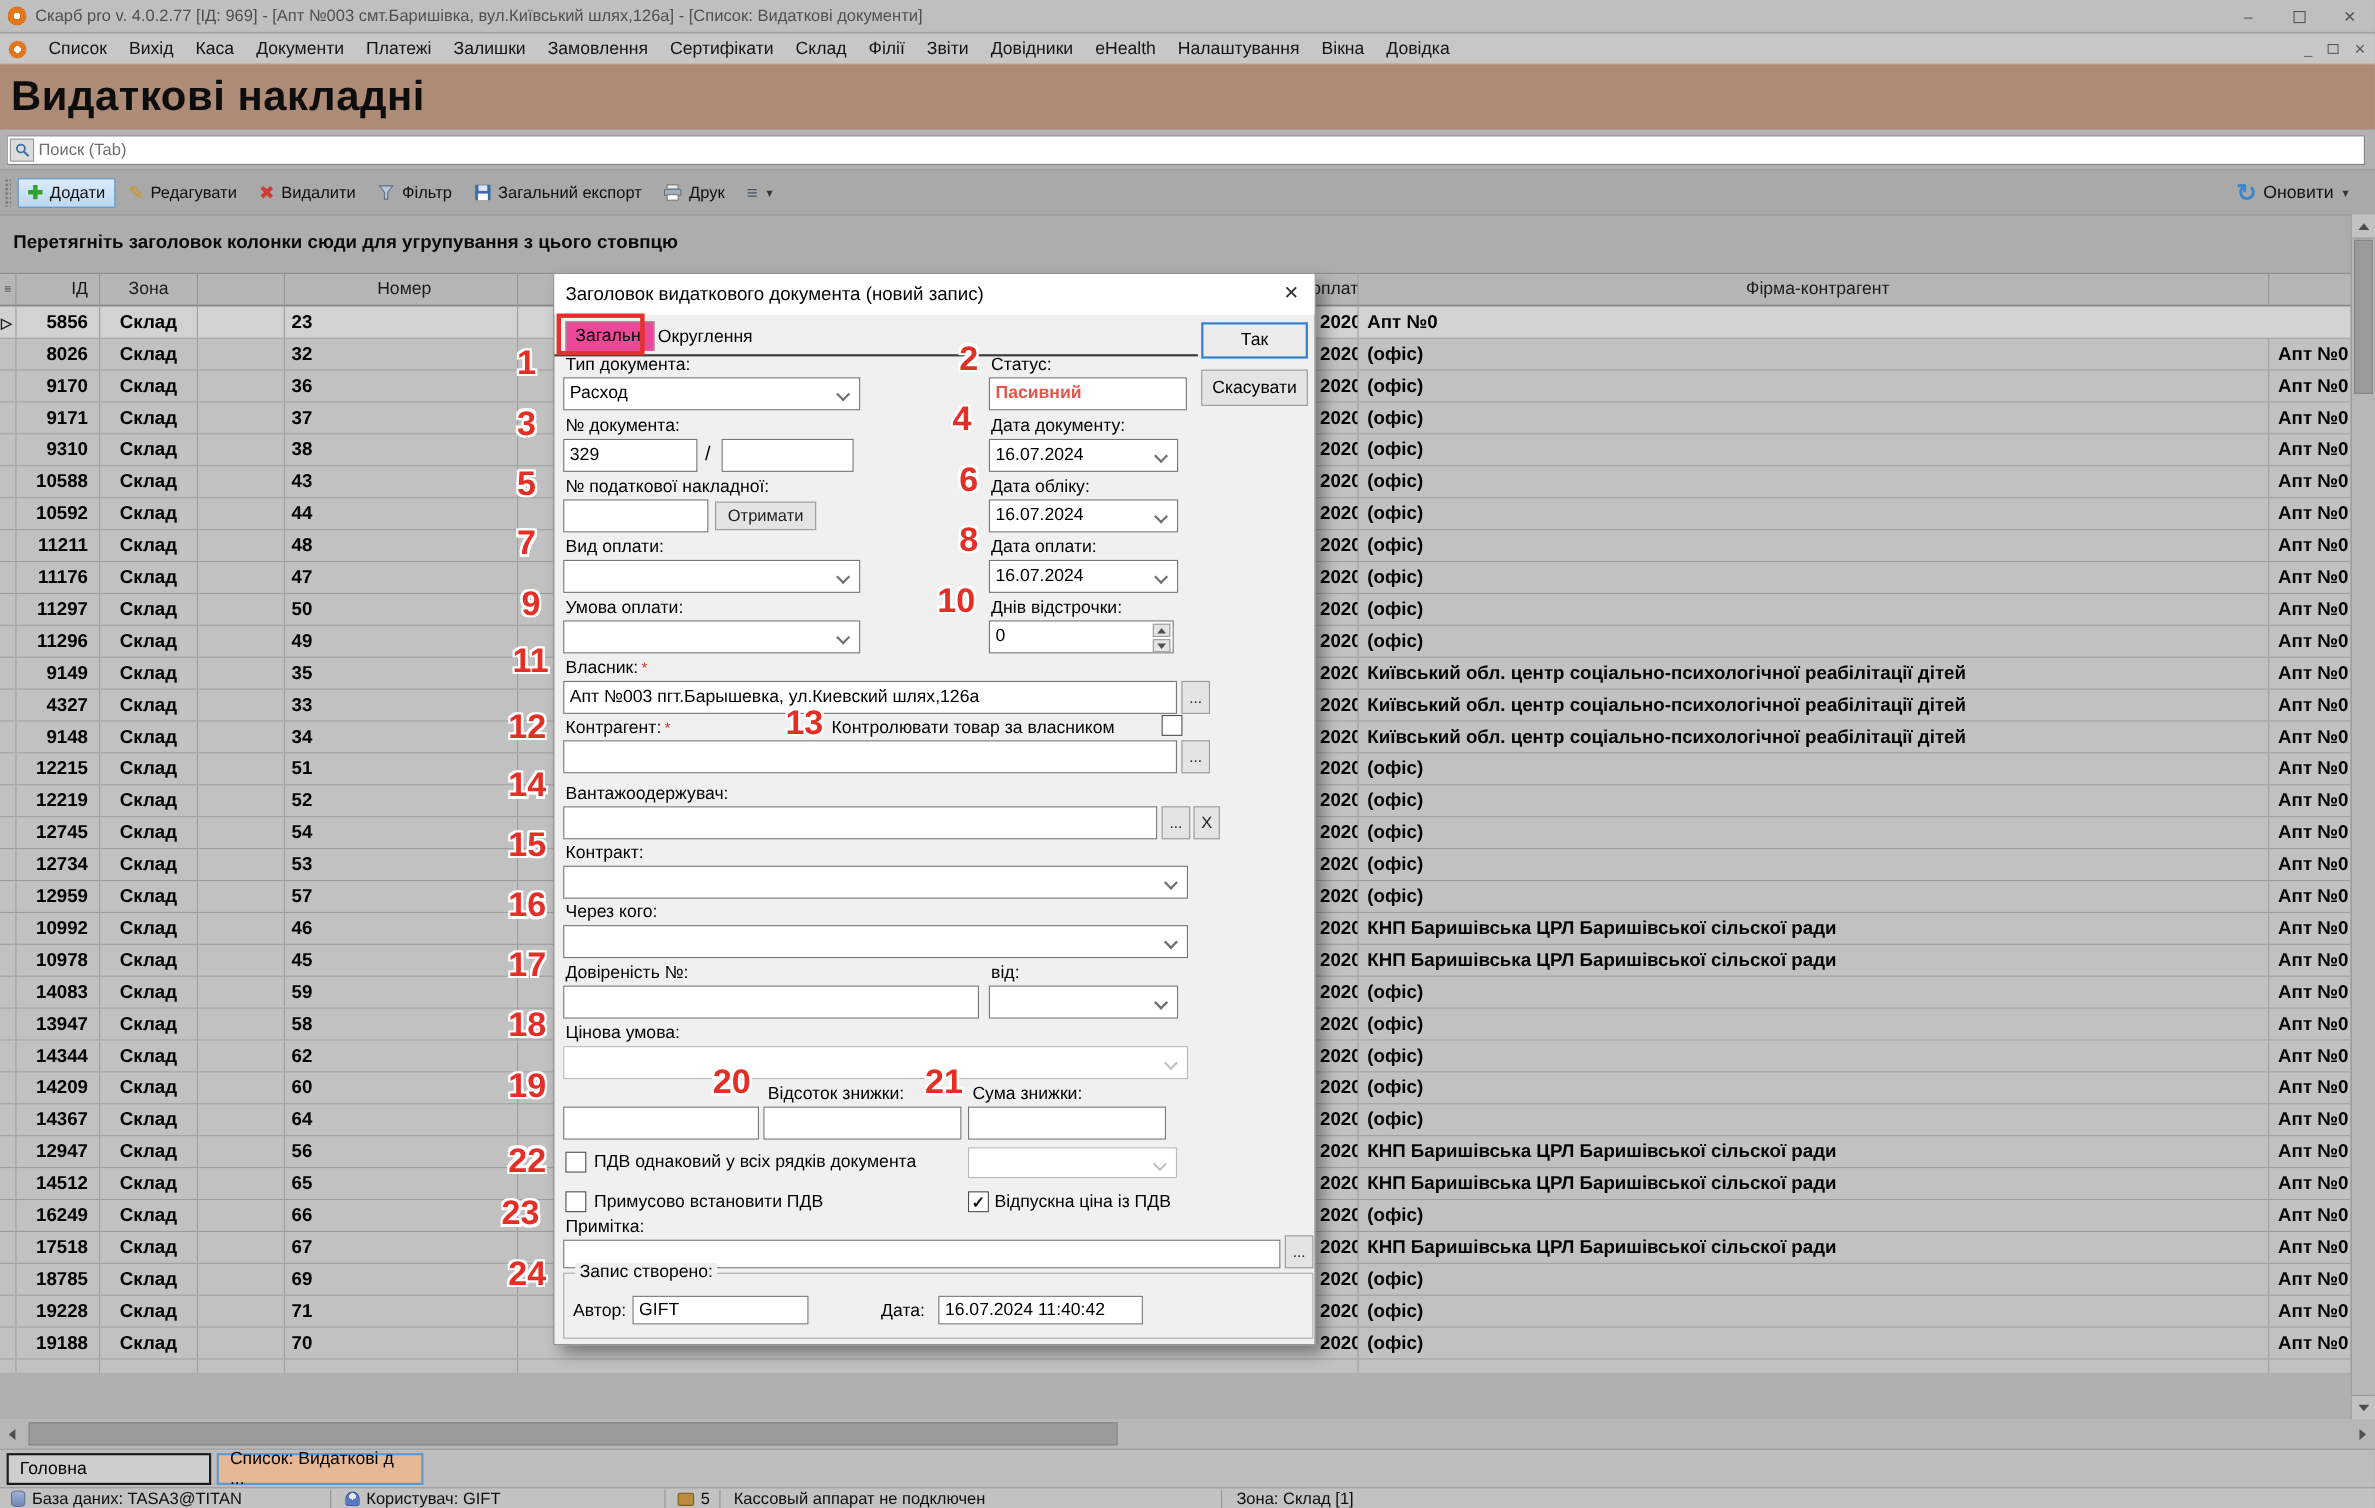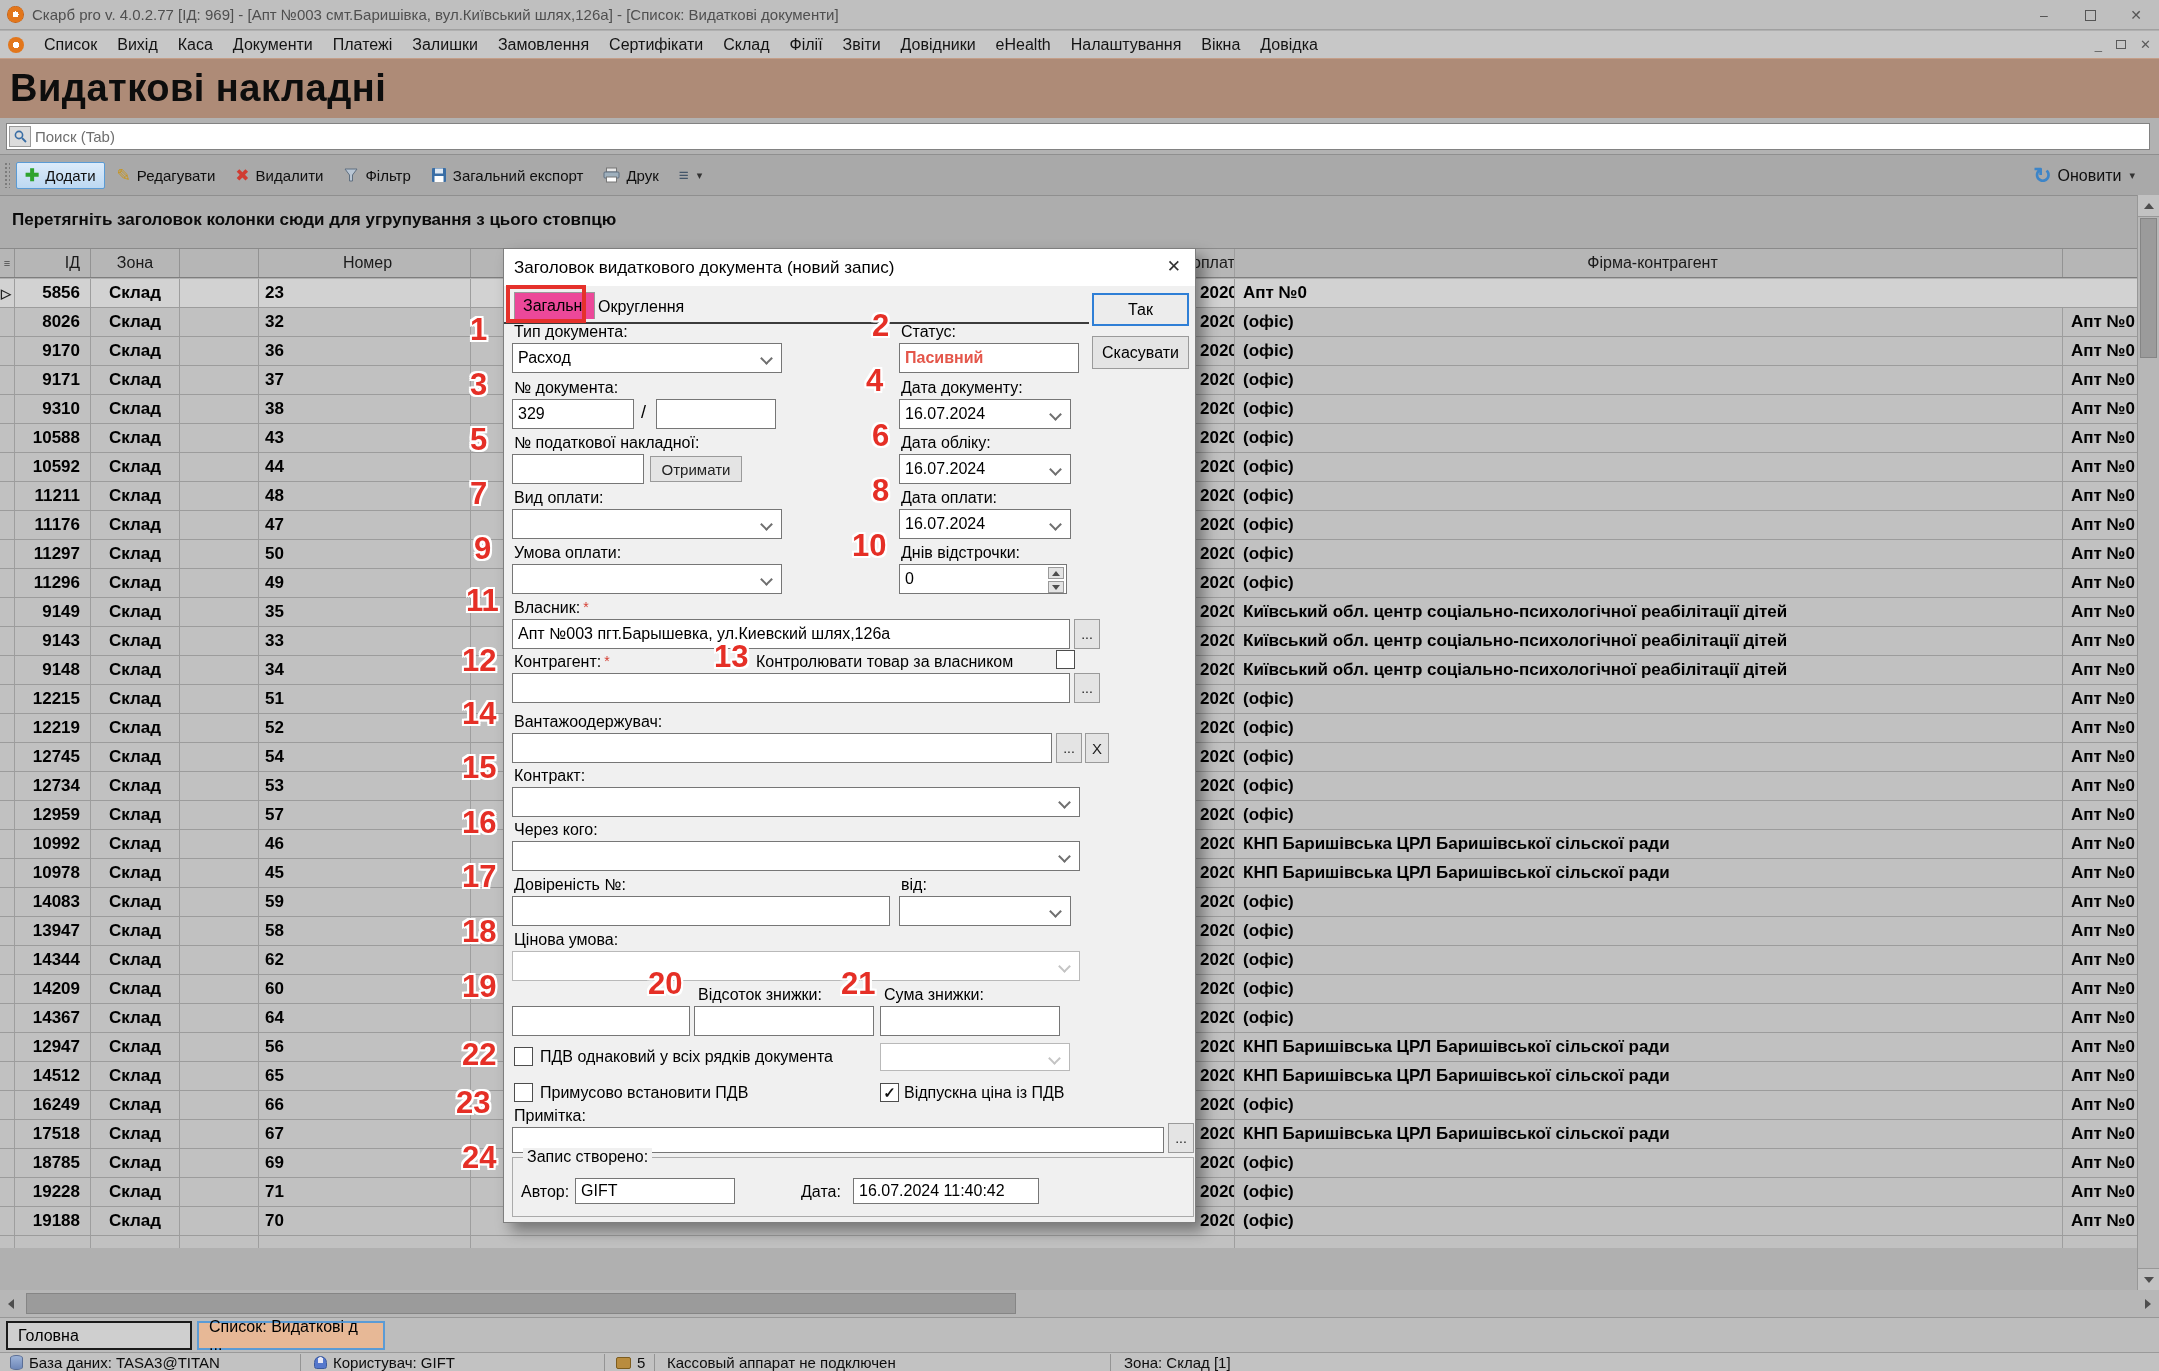--- a/index.html
+++ b/index.html
@@ -365,21 +365,21 @@
         <div class="cell c-zone">Склад</div>
         <div class="cell c-blank"></div>
         <div class="cell c-num">35</div>
         <div class="cell c-gap"></div>
         <div class="cell c-pay">2020</div>
         <div class="cell c-firm">Київський обл. центр соціально-психологічної реабілітації дітей</div>
         <div class="cell c-apt">Апт №0</div>
       </div>
       <div class="row">
         <div class="cell c-marker"></div>
-        <div class="cell c-id">9143</div>
+        <div class="cell c-id">4327</div>
         <div class="cell c-zone">Склад</div>
         <div class="cell c-blank"></div>
         <div class="cell c-num">33</div>
         <div class="cell c-gap"></div>
         <div class="cell c-pay">2020</div>
         <div class="cell c-firm">Київський обл. центр соціально-психологічної реабілітації дітей</div>
         <div class="cell c-apt">Апт №0</div>
       </div>
       <div class="row">
         <div class="cell c-marker"></div>

